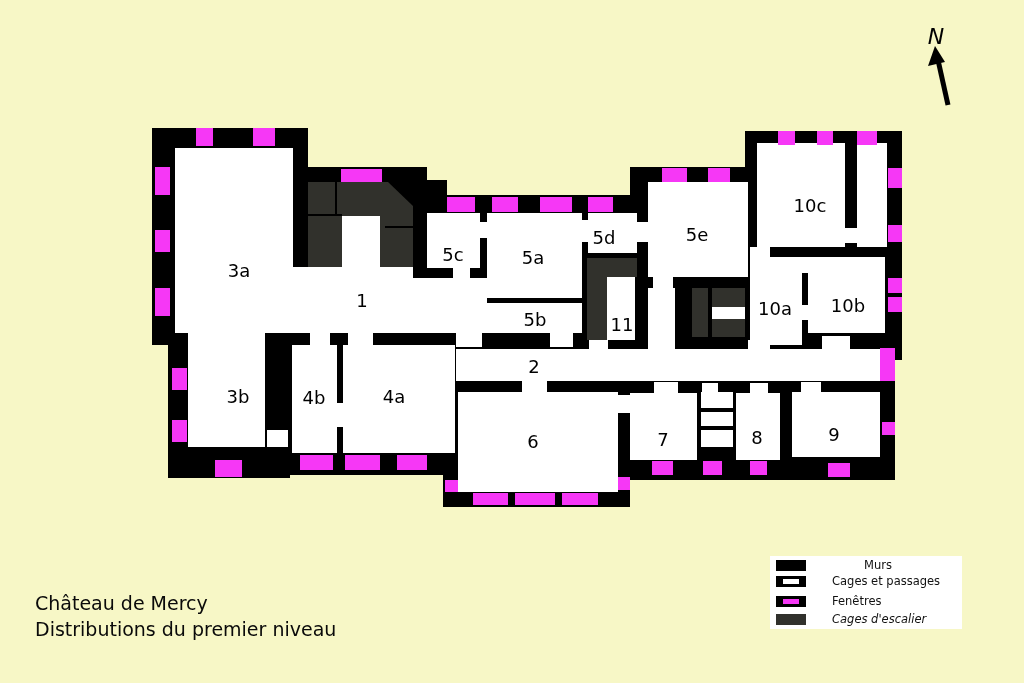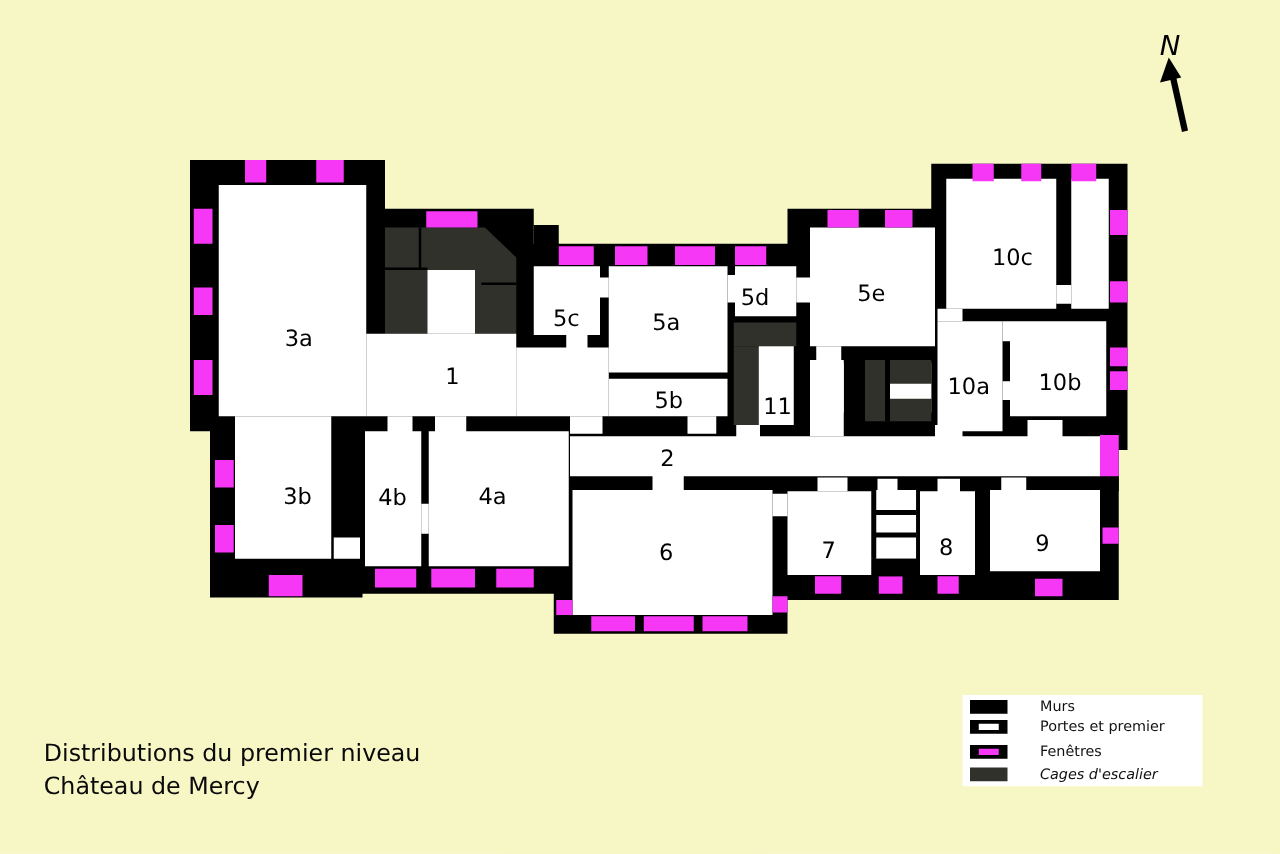--- a/index.html
+++ b/index.html
@@ -174,34 +174,34 @@
     </g>
 
     <g>
       <text x="936" y="44" text-anchor="middle" font-size="22" font-style="italic" fill="#000">N</text>
       <line x1="948" y1="105" x2="938" y2="60" stroke="#000" stroke-width="5"></line>
       <polygon points="935,46 928,66 945,62" fill="#000"></polygon>
     </g>
   </svg>
 
   <div id="title-block">
+    <div>Château de Mercy</div>
     <div>Distributions du premier niveau</div>
-    <div>Château de Mercy</div>
   </div>
 
   <div id="legend">
-    <div class="legend-row" style="top:3px;">
+    <div class="legend-row" style="top:3px;gap:32px;">
       <span class="swatch" style="background:#000;"></span>
       <span class="lbl">Murs</span>
     </div>
     <div class="legend-row" style="top:19px;">
       <span class="swatch" style="background:#000;">
         <span class="inner" style="background:#fff;"></span>
       </span>
-      <span class="lbl">Portes et premier</span>
+      <span class="lbl">Cages et passages</span>
     </div>
     <div class="legend-row" style="top:39px;">
       <span class="swatch" style="background:#000;">
         <span class="inner" style="background:#F637F6;"></span>
       </span>
       <span class="lbl">Fenêtres</span>
     </div>
     <div class="legend-row" style="top:57px;font-style:italic;">
       <span class="swatch" style="background:#31312C;"></span>
       <span class="lbl">Cages d'escalier</span>

